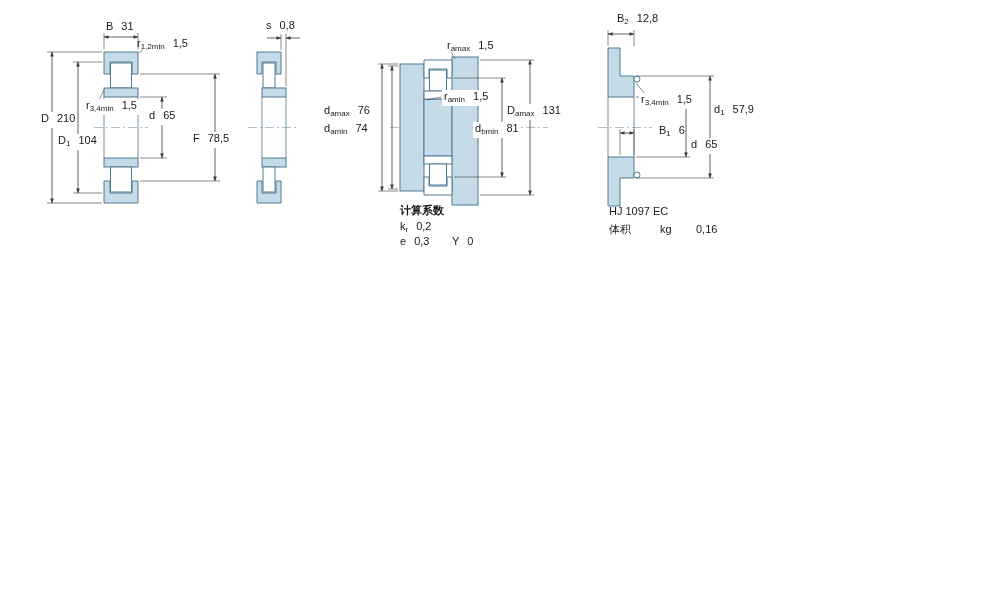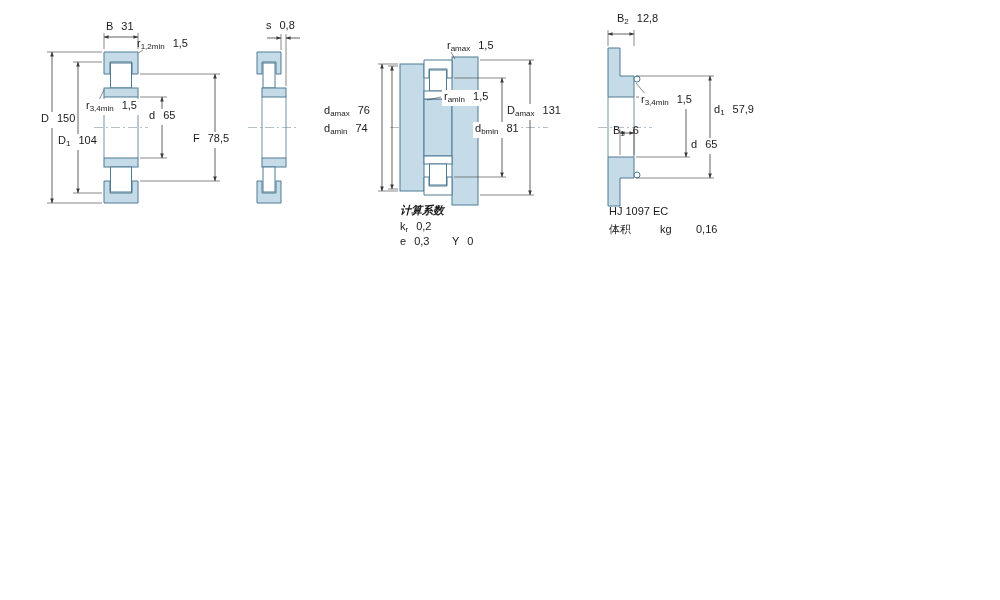--- a/index.html
+++ b/index.html
@@ -9,21 +9,21 @@
   .pb{fill:var(--part-fill,#c5dce8);stroke:var(--part-outline,#4f7a94);stroke-width:1;}
   .pw{fill:#ffffff;stroke:var(--part-outline,#4f7a94);stroke-width:1;}
   .bl{stroke:var(--part-outline,#4f7a94);stroke-width:0.8;}
   .dl{stroke:var(--dim,#3a3a3a);stroke-width:0.8;fill:none;}
   .el{stroke:var(--dim,#3a3a3a);stroke-width:0.6;}
   .cl{stroke:var(--centerline,#9fb0ba);stroke-width:0.8;stroke-dasharray:9 3 2 3;}
   .lbl{position:absolute;font-size:11px;line-height:13px;color:var(--text,#1a1a1a);white-space:nowrap;}
   .lbl sub{font-size:8px;vertical-align:-2px;}
   .lbl .v{margin-left:8px;}
   .bg{background:var(--page-bg,#ffffff);padding:0 2px;}
-  .bold{font-weight:bold;font-style:italic;}
+  .bold{font-weight:bold;}
 </style>
 </head>
 <body>
 
 <div class="canvas">
 
   <svg width="1000" height="600" viewBox="0 0 1000 600">
     <defs>
       <marker id="ar" viewBox="0 0 10 10" refX="9.5" refY="5" markerWidth="9" markerHeight="6" orient="auto-start-reverse">
         <path d="M0,1.2 L10,5 L0,8.8 Z" style="fill:var(--dim,#3a3a3a)"></path>
@@ -121,21 +121,21 @@
       <line class="el" x1="634" y1="155" x2="634" y2="129"></line>
       <line class="dl" x1="620" y1="133" x2="634" y2="133" marker-start="url(#ar)" marker-end="url(#ar)"></line>
       <line class="el" x1="636" y1="97" x2="690" y2="97"></line>
       <line class="el" x1="636" y1="157" x2="690" y2="157"></line>
       <line class="dl" x1="686" y1="97" x2="686" y2="157" marker-start="url(#ar)" marker-end="url(#ar)"></line>
     </g>
   </svg>
 
   <div class="lbl" style="left:106px;top:20px"><span>B</span><sub></sub><span class="v">31</span></div>
   <div class="lbl" style="left:137px;top:37px"><span>r</span><sub>1,2min</sub><span class="v">1,5</span></div>
-  <div class="lbl bg" style="left:39px;top:112px"><span>D</span><sub></sub><span class="v">150</span></div>
+  <div class="lbl bg" style="left:39px;top:112px"><span>D</span><sub></sub><span class="v">210</span></div>
   <div class="lbl bg" style="left:56px;top:134px"><span>D</span><sub>1</sub><span class="v">104</span></div>
   <div class="lbl bg" style="left:84px;top:99px"><span>r</span><sub>3,4min</sub><span class="v">1,5</span></div>
   <div class="lbl bg" style="left:147px;top:109px"><span>d</span><sub></sub><span class="v">65</span></div>
   <div class="lbl bg" style="left:191px;top:132px"><span>F</span><sub></sub><span class="v">78,5</span></div>
 
   <div class="lbl" style="left:266px;top:19px"><span>s</span><sub></sub><span class="v">0,8</span></div>
 
   <div class="lbl" style="left:447px;top:39px"><span>r</span><sub>amax</sub><span class="v">1,5</span></div>
   <div class="lbl bg" style="left:442px;top:90px"><span>r</span><sub>amin</sub><span class="v">1,5</span></div>
   <div class="lbl" style="left:324px;top:104px"><span>d</span><sub>amax</sub><span class="v">76</span></div>
@@ -143,20 +143,20 @@
   <div class="lbl bg" style="left:505px;top:104px"><span>D</span><sub>amax</sub><span class="v">131</span></div>
   <div class="lbl bg" style="left:473px;top:122px"><span>d</span><sub>bmin</sub><span class="v">81</span></div>
   <div class="lbl bold" style="left:400px;top:204px">计算系数</div>
   <div class="lbl" style="left:400px;top:220px"><span>k</span><sub>r</sub><span class="v">0,2</span></div>
   <div class="lbl" style="left:400px;top:235px"><span>e</span><sub></sub><span class="v">0,3</span></div>
   <div class="lbl" style="left:452px;top:235px"><span>Y</span><sub></sub><span class="v">0</span></div>
 
   <div class="lbl" style="left:617px;top:12px"><span>B</span><sub>2</sub><span class="v">12,8</span></div>
   <div class="lbl bg" style="left:639px;top:93px"><span>r</span><sub>3,4min</sub><span class="v">1,5</span></div>
   <div class="lbl" style="left:714px;top:103px"><span>d</span><sub>1</sub><span class="v">57,9</span></div>
-  <div class="lbl" style="left:613px;top:124px"><span>B</span><sub>1</sub><span class="v">6</span></div>
+  <div class="lbl" style="left:659px;top:124px"><span>B</span><sub>1</sub><span class="v">6</span></div>
   <div class="lbl bg" style="left:689px;top:138px"><span>d</span><sub></sub><span class="v">65</span></div>
   <div class="lbl" style="left:609px;top:205px">HJ 1097 EC</div>
   <div class="lbl" style="left:609px;top:223px">体积</div>
   <div class="lbl" style="left:660px;top:223px">kg</div>
   <div class="lbl" style="left:696px;top:223px">0,16</div>
 
 </div>
 
 </body></html>

